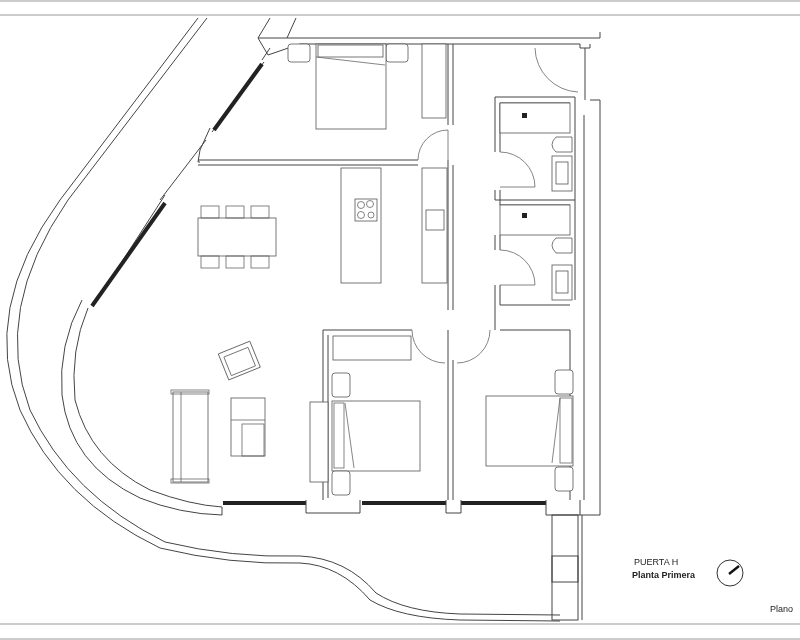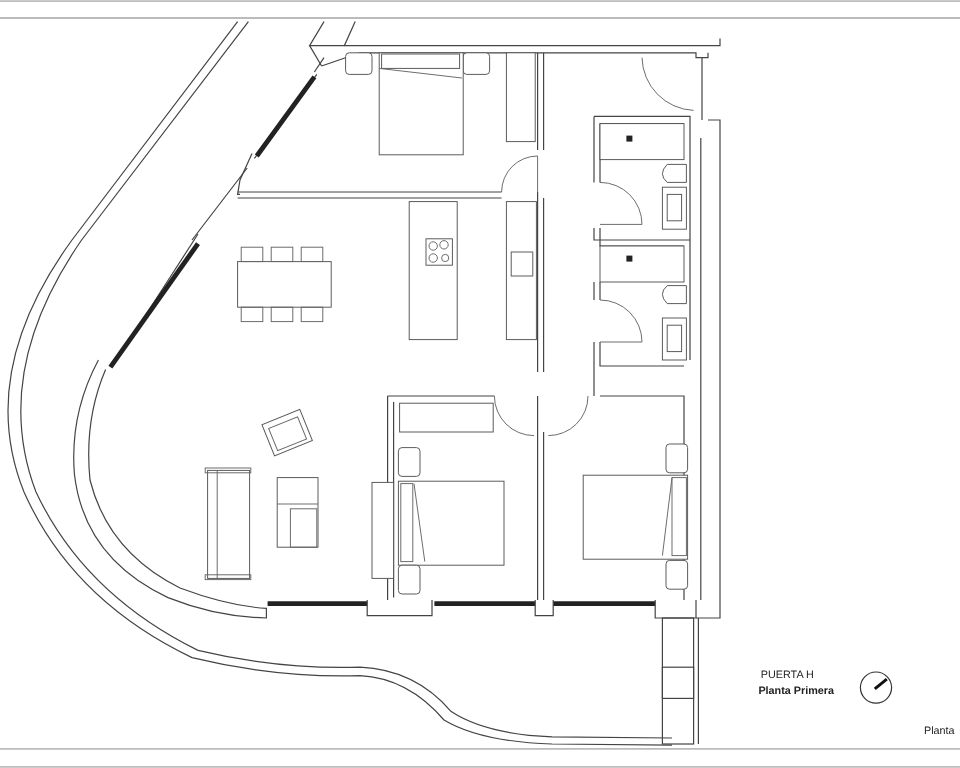--- a/index.html
+++ b/index.html
@@ -159,18 +159,18 @@
     <rect class="f" x="555" y="370" width="18" height="24" rx="3"></rect>
     <rect class="f" x="486" y="396" width="87" height="70"></rect>
     <rect class="wt" x="560" y="398" width="12" height="65"></rect>
     <line class="wt" x1="560" y1="398" x2="552" y2="463"></line>
     <rect class="f" x="555" y="467" width="18" height="24" rx="3"></rect>
   </g>
 </svg>
 
 <span id="lbl-door" class="label">PUERTA H</span>
 <span id="lbl-floor" class="label">Planta Primera</span>
-<span id="lbl-plan" class="label">Planta</span>
+<span id="lbl-plan" class="label">Plano</span>
 
 <svg id="compass" viewBox="0 0 30 30">
   <circle cx="15" cy="15" r="13" fill="none" stroke="#333" stroke-width="1"></circle>
   <line x1="14" y1="16" x2="24" y2="8" stroke="#111" stroke-width="2.5"></line>
 </svg>
 
 </body></html>

